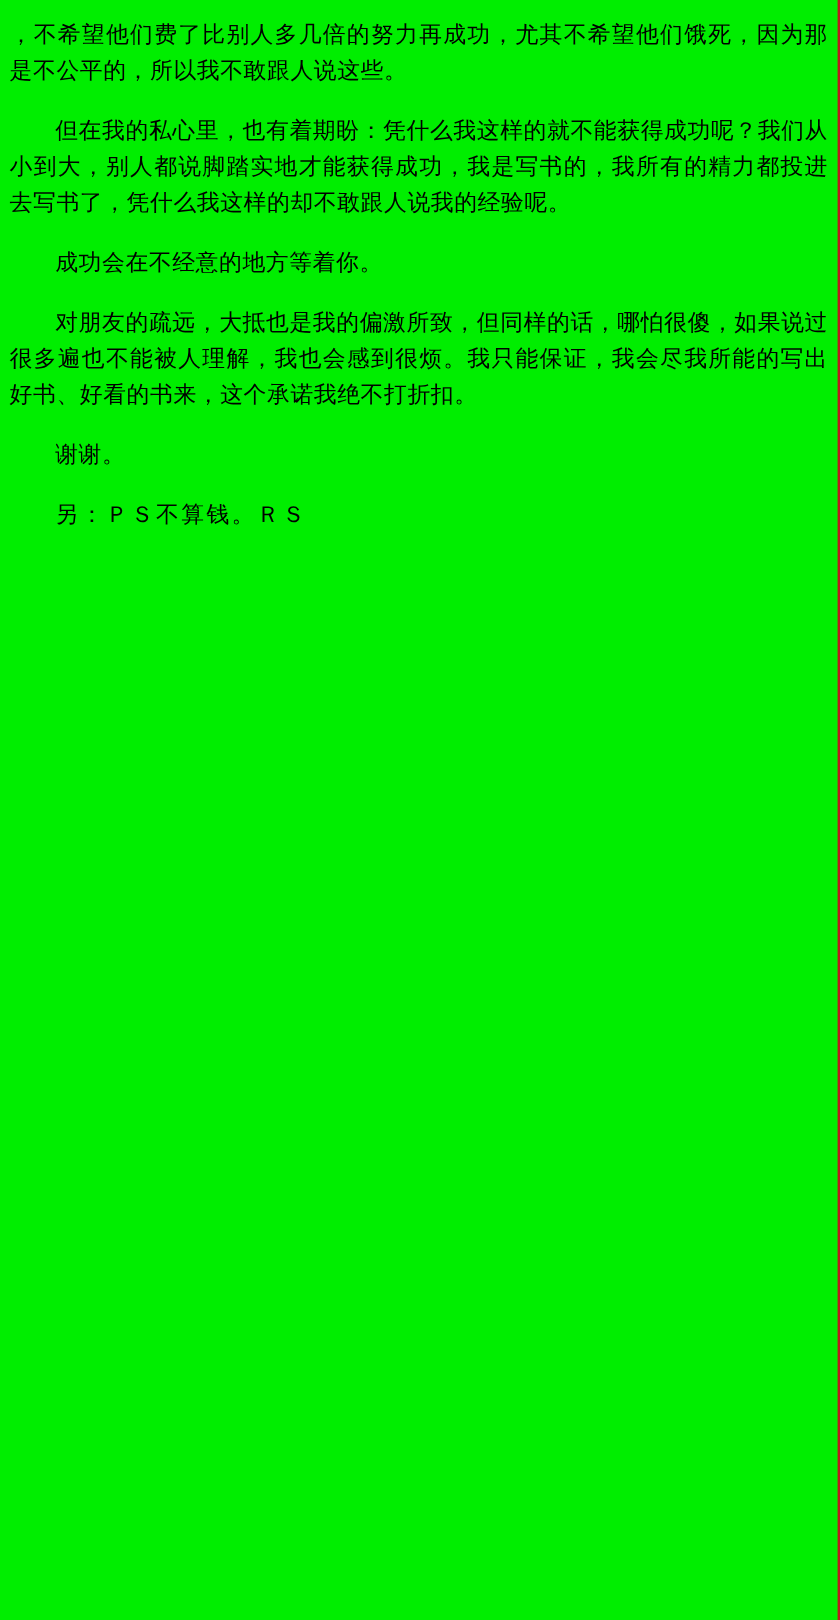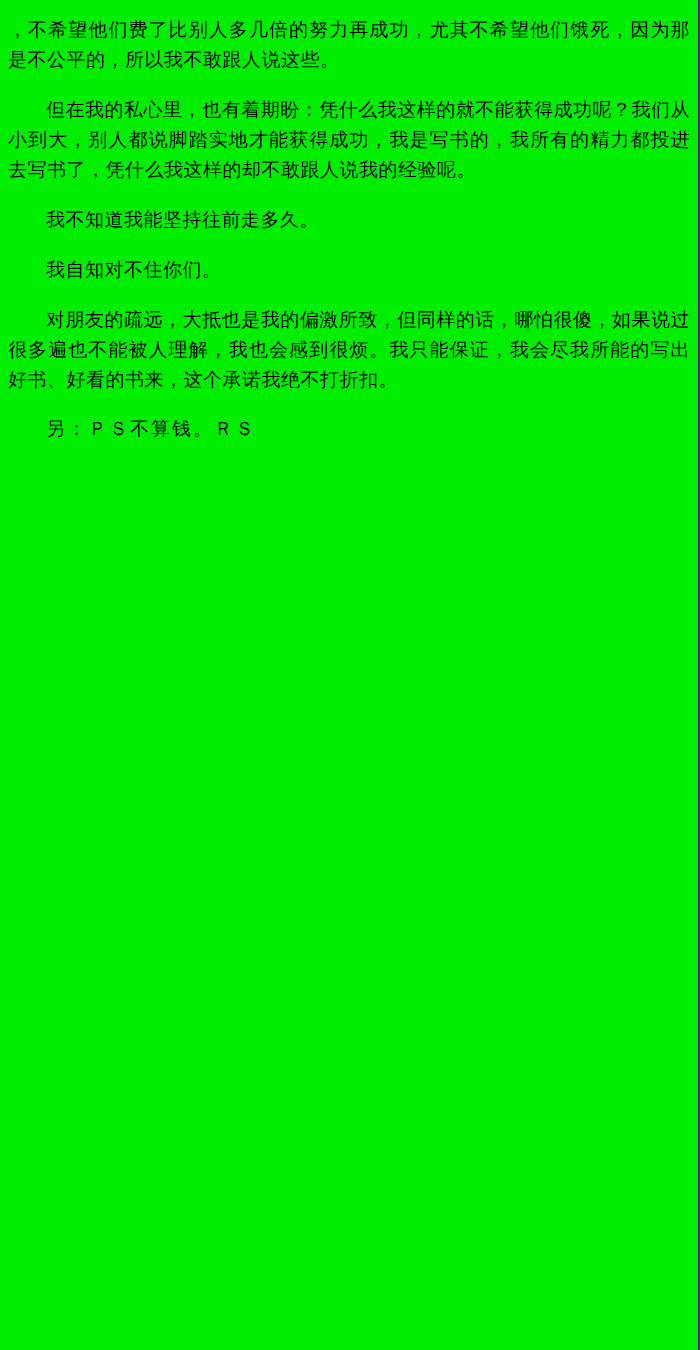--- a/index.html
+++ b/index.html
@@ -10,21 +10,21 @@
     width: 700px;
     height: 1350px;
     background: #00ee00;
     font-family: "DejaVu Sans", sans-serif;
   }
   #page {
     width: 700px;
     height: 1350px;
     background: #00ee00;
     box-sizing: border-box;
-    border-right: 2px solid #701a75;
+    border-right: 2px solid #b91c1c;
     position: relative;
     overflow: hidden;
   }
   #content {
     padding: 14px 8px 0 8px;
   }
   p.para {
     margin: 0 0 20px 0;
     color: #000000;
     font-size: 19px;
@@ -36,28 +36,27 @@
     text-align: justify;
     white-space: normal;
     word-break: break-all;
   }
   p.para.no-indent {
     text-indent: 0;
   }
   p.para.last {
     margin-bottom: 0;
     letter-spacing: 2px;
-    font-family: Liberation Serif, serif;
   }
 </style>
 </head>
 <body>
 
 <div id="page">
   <div id="content">
     <p class="para no-indent">，不希望他们费了比别人多几倍的努力再成功，尤其不希望他们饿死，因为那是不公平的，所以我不敢跟人说这些。</p>
     <p class="para">但在我的私心里，也有着期盼：凭什么我这样的就不能获得成功呢？我们从小到大，别人都说脚踏实地才能获得成功，我是写书的，我所有的精力都投进去写书了，凭什么我这样的却不敢跟人说我的经验呢。</p>
-    <p class="para">我不知道我能坚持往前走多久。</p>
-    <p class="para">我自知对不住你们。</p>
+    <p class="para">成功会在不经意的地方等着你。</p>
     <p class="para">对朋友的疏远，大抵也是我的偏激所致，但同样的话，哪怕很傻，如果说过很多遍也不能被人理解，我也会感到很烦。我只能保证，我会尽我所能的写出好书、好看的书来，这个承诺我绝不打折扣。</p>
+    <p class="para">谢谢。</p>
     <p class="para last">另：ＰＳ不算钱。ＲＳ</p>
   </div>
 </div>
 
 </body></html>

